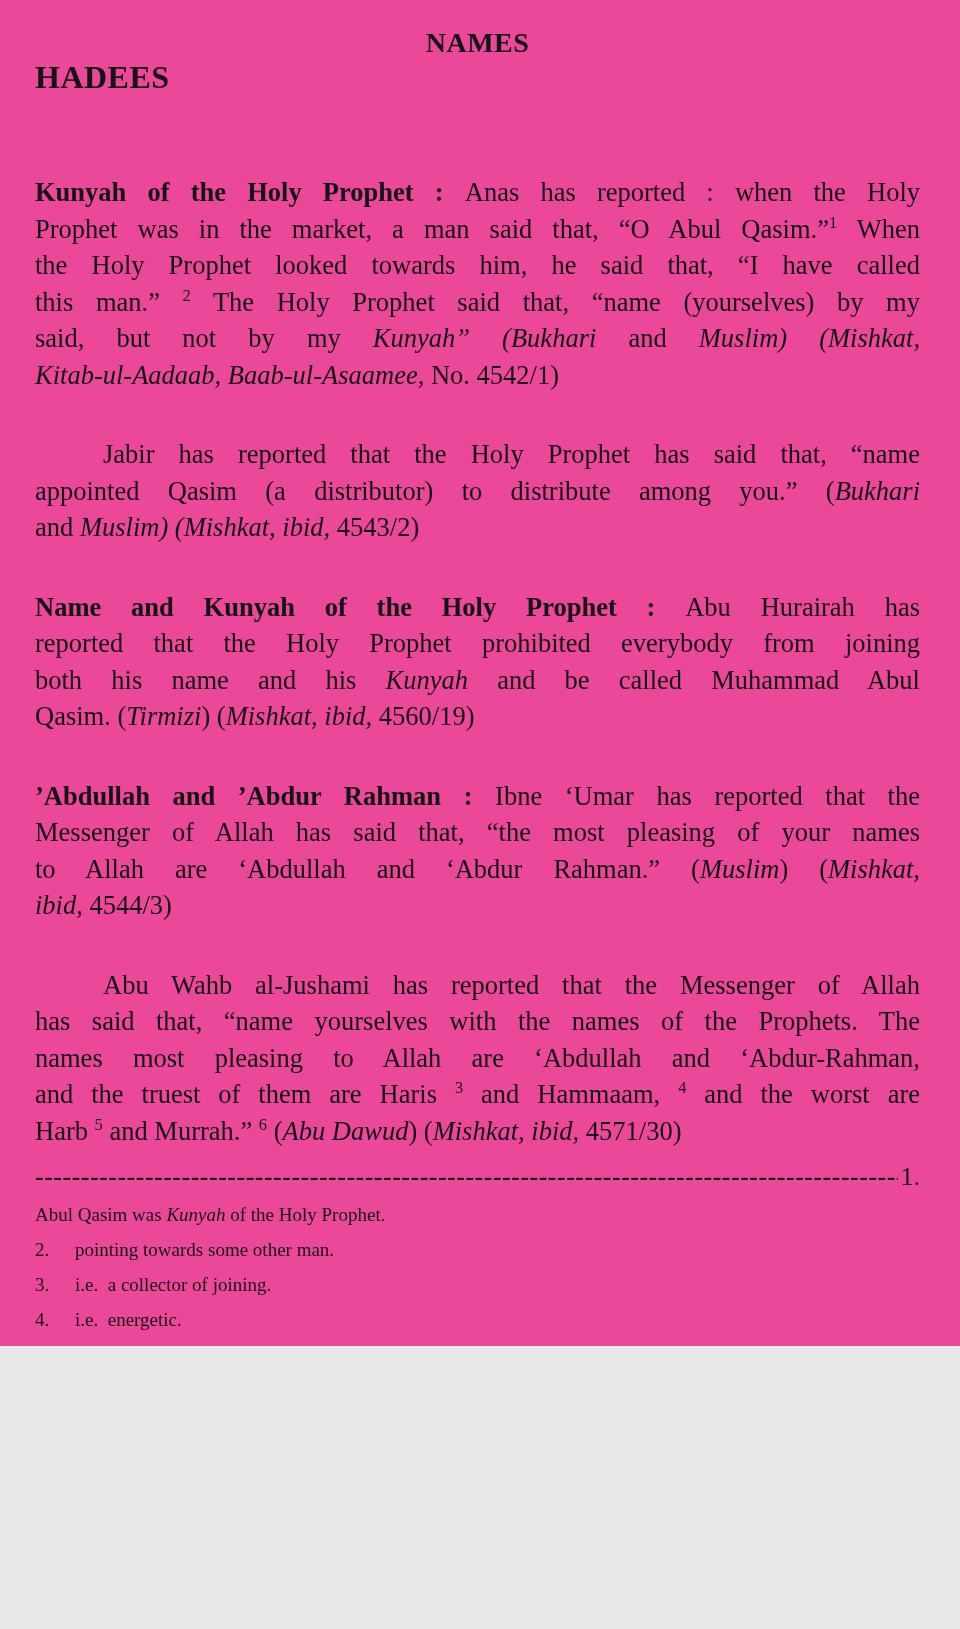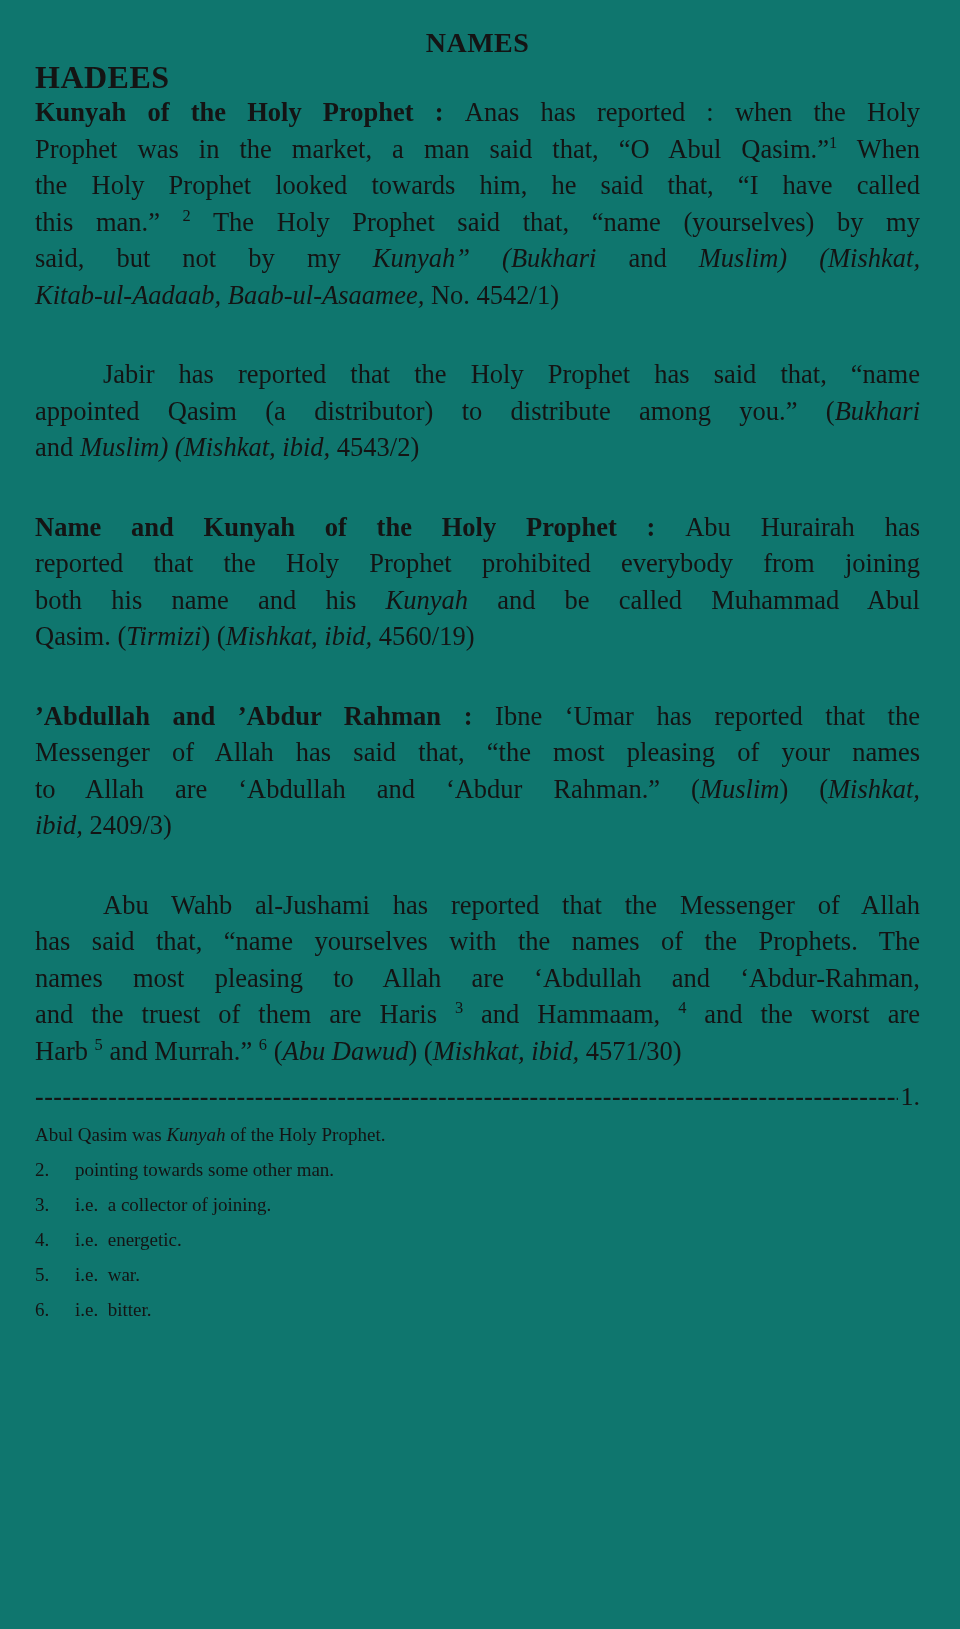--- a/index.html
+++ b/index.html
@@ -1,41 +1,41 @@
 <!DOCTYPE html>
 <html><head>
 <meta charset="utf-8">
 <style>
   html, body { margin: 0; padding: 0; background: #e8e8e8; }
   .page {
     position: relative;
     width: 960px;
-    height: 1629px;
+    height: 1346px;
     margin: 0 auto;
-    background: #0f766e;
+    background: #ec4899;
     color: #141414;
     font-family: "Liberation Serif", "DejaVu Serif", serif;
     padding: 26px 40px 0 35px;
     box-sizing: border-box;
     overflow: hidden;
   }
   .title {
     text-align: center;
     font-weight: bold;
     font-size: 28px;
     line-height: 34px;
     letter-spacing: 0.5px;
   }
   .subtitle {
     font-weight: bold;
     font-size: 32px;
     line-height: 34px;
     letter-spacing: 0.5px;
   }
-  .body-block { }
+  .body-block { margin-top: 80px; }
   .paragraph {
     font-size: 26.5px;
     line-height: 36.5px;
     margin-bottom: 43px;
   }
   .paragraph:last-child { margin-bottom: 12px; }
   .line {
     text-align: justify;
     text-align-last: justify;
     min-height: 36.5px;
@@ -96,21 +96,21 @@
       <div class="paragraph">
         <div class="line"><span class="b">Name and Kunyah of the Holy Prophet : </span><span>Abu Hurairah has</span></div>
         <div class="line"><span>reported that the Holy Prophet prohibited everybody from joining</span></div>
         <div class="line"><span>both his name and his </span><span class="i">Kunyah</span><span> and be called Muhammad Abul</span></div>
         <div class="line last"><span>Qasim. (</span><span class="i">Tirmizi</span><span>) (</span><span class="i">Mishkat, ibid,</span><span> 4560/19)</span></div>
       </div>
       <div class="paragraph">
         <div class="line"><span class="b">’Abdullah and ’Abdur Rahman : </span><span>Ibne ‘Umar has reported that the</span></div>
         <div class="line"><span>Messenger of Allah has said that, “the most pleasing of your names</span></div>
         <div class="line"><span>to Allah are ‘Abdullah and ‘Abdur Rahman.” (</span><span class="i">Muslim</span><span>) (</span><span class="i">Mishkat,</span></div>
-        <div class="line last"><span class="i">ibid,</span><span> 2409/3)</span></div>
+        <div class="line last"><span class="i">ibid,</span><span> 4544/3)</span></div>
       </div>
       <div class="paragraph">
         <div class="line indent"><span>Abu Wahb al-Jushami has reported that the Messenger of Allah</span></div>
         <div class="line"><span>has said that, “name yourselves with the names of the Prophets. The</span></div>
         <div class="line"><span>names most pleasing to Allah are ‘Abdullah and ‘Abdur-Rahman,</span></div>
         <div class="line"><span>and the truest of them are Haris </span><sup>3</sup><span> and Hammaam, </span><sup>4</sup><span> and the worst are</span></div>
         <div class="line last"><span>Harb </span><sup>5</sup><span> and Murrah.” </span><sup>6</sup><span> (</span><span class="i">Abu Dawud</span><span>) (</span><span class="i">Mishkat, ibid,</span><span> 4571/30)</span></div>
       </div>
     </div>
 

